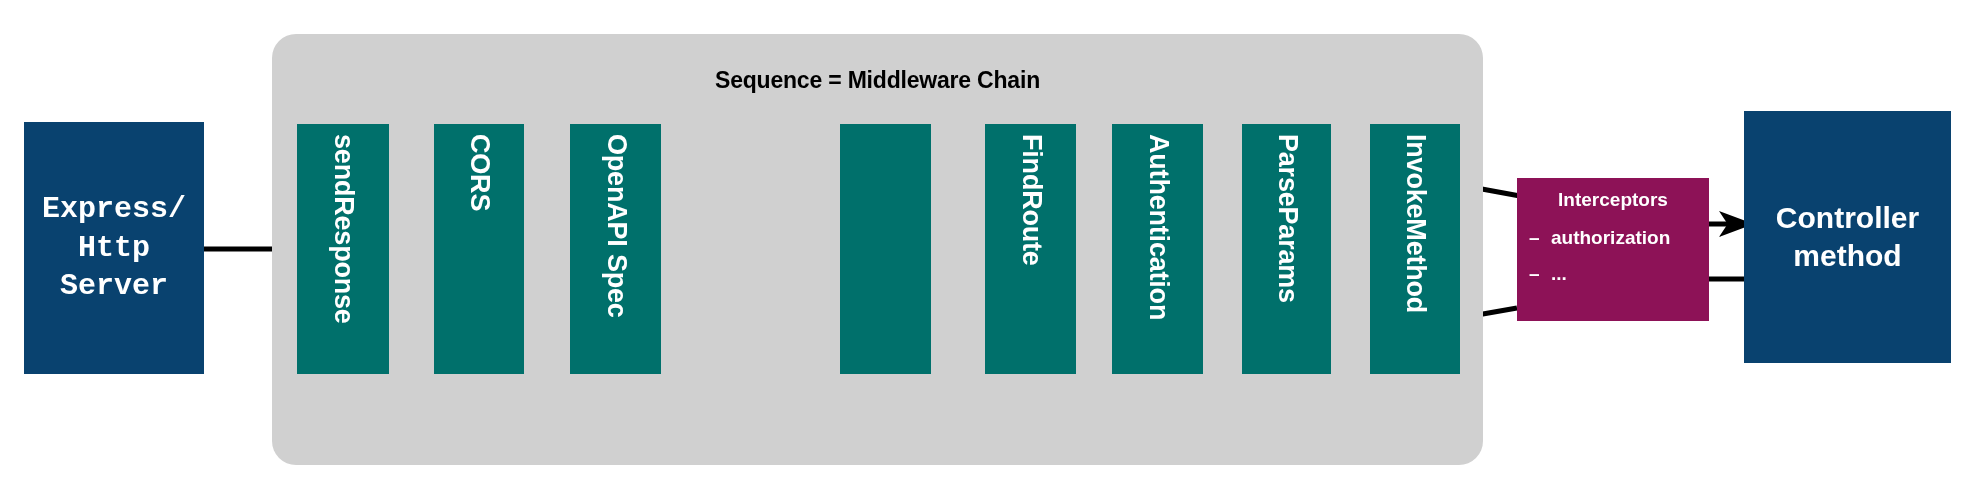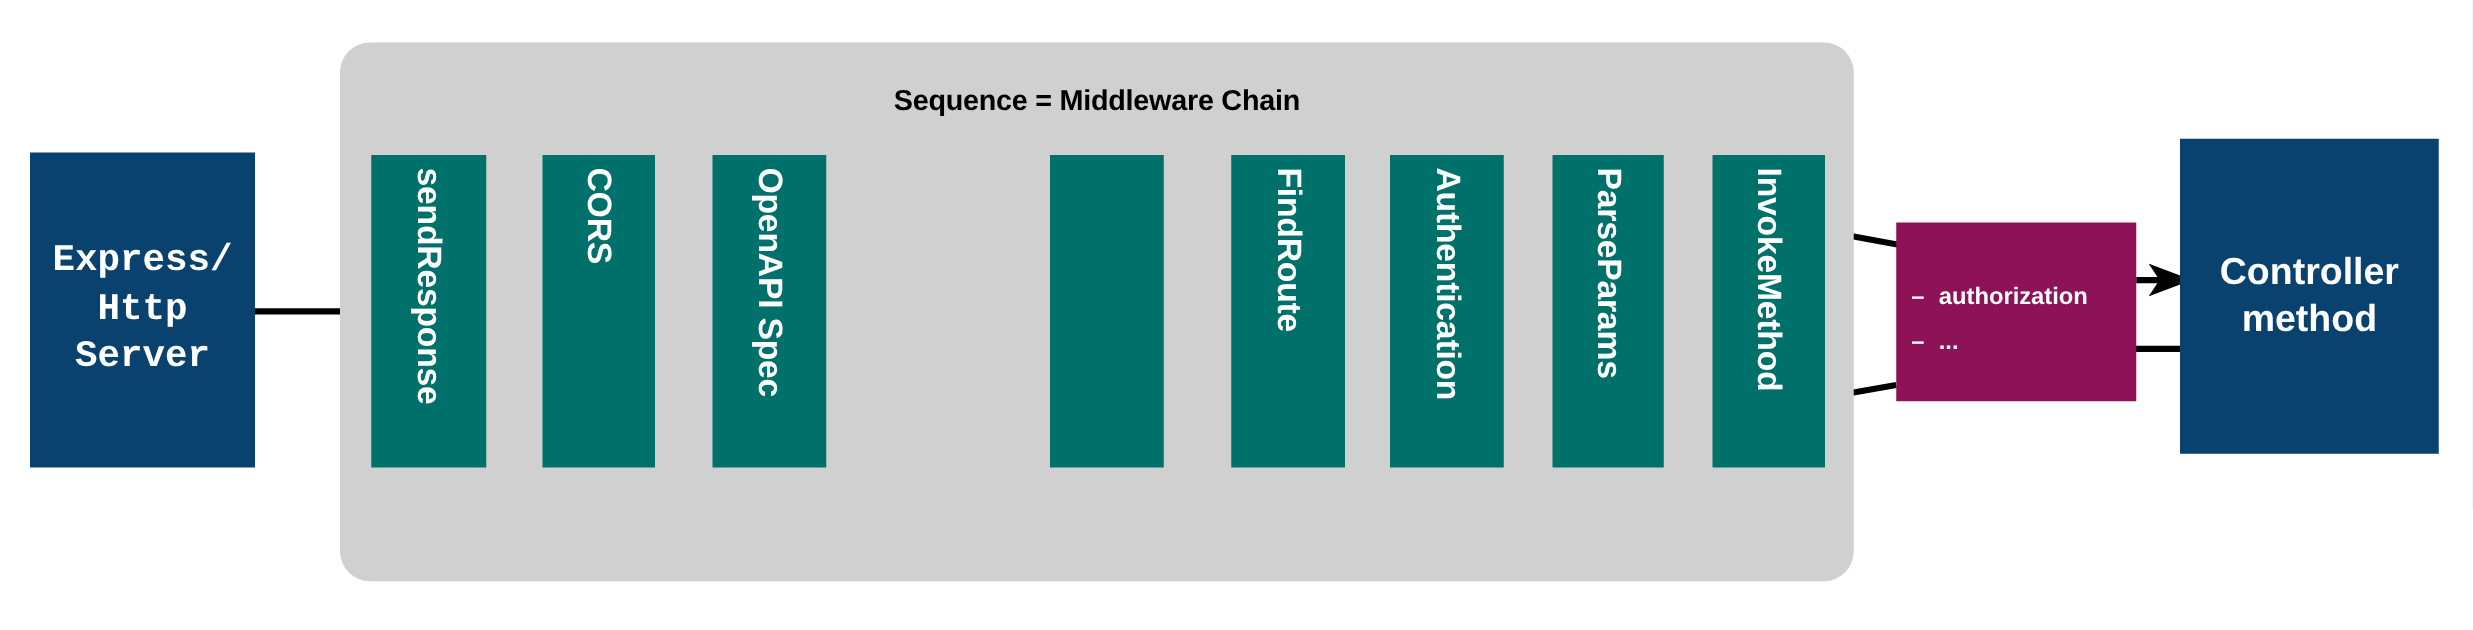--- a/index.html
+++ b/index.html
@@ -193,20 +193,21 @@
 Http
 Server</span>
   </div>
 
   <div class="endpoint" id="endpoint-right">
     <span style="white-space:pre-line;">Controller
 method</span>
   </div>
 
   <div id="interceptors">
+    <div class="ic-title">Interceptors</div>
 
     <div class="ic-item" id="ic-item-0">
       <span class="dash">–</span>
       <span>authorization</span>
     </div>
 
     <div class="ic-item" id="ic-item-1">
       <span class="dash">–</span>
       <span>...</span>
     </div>

